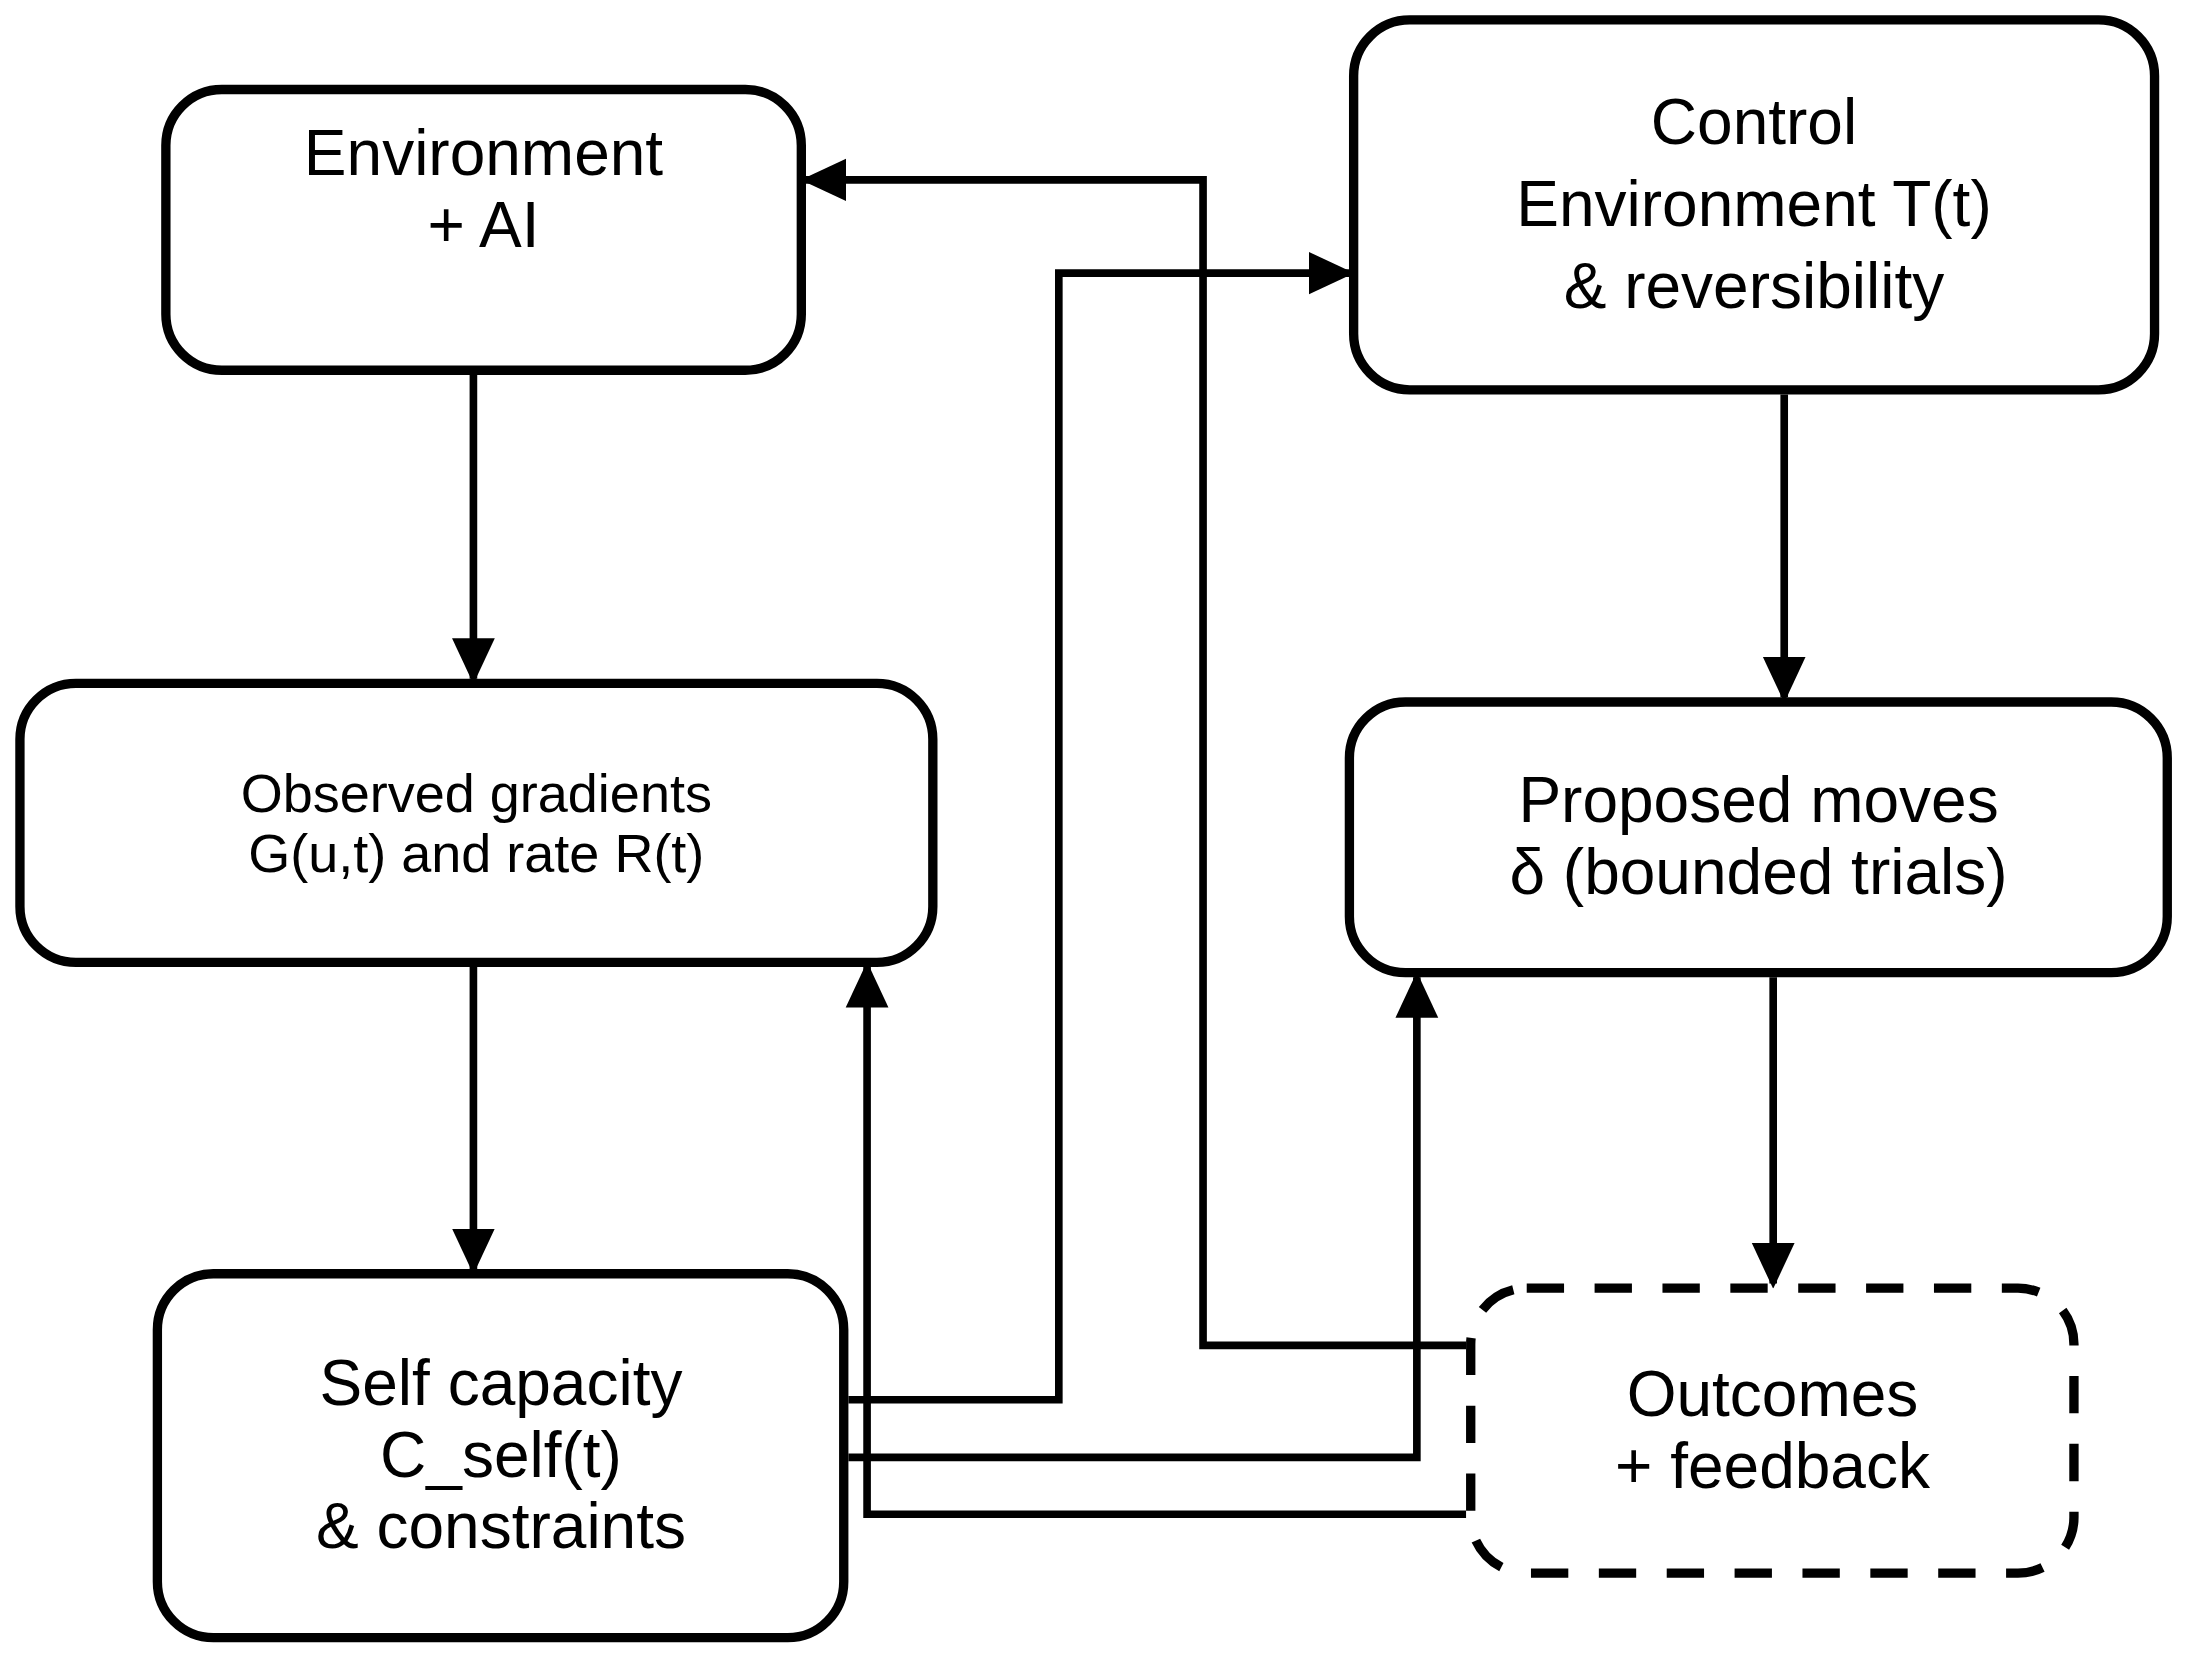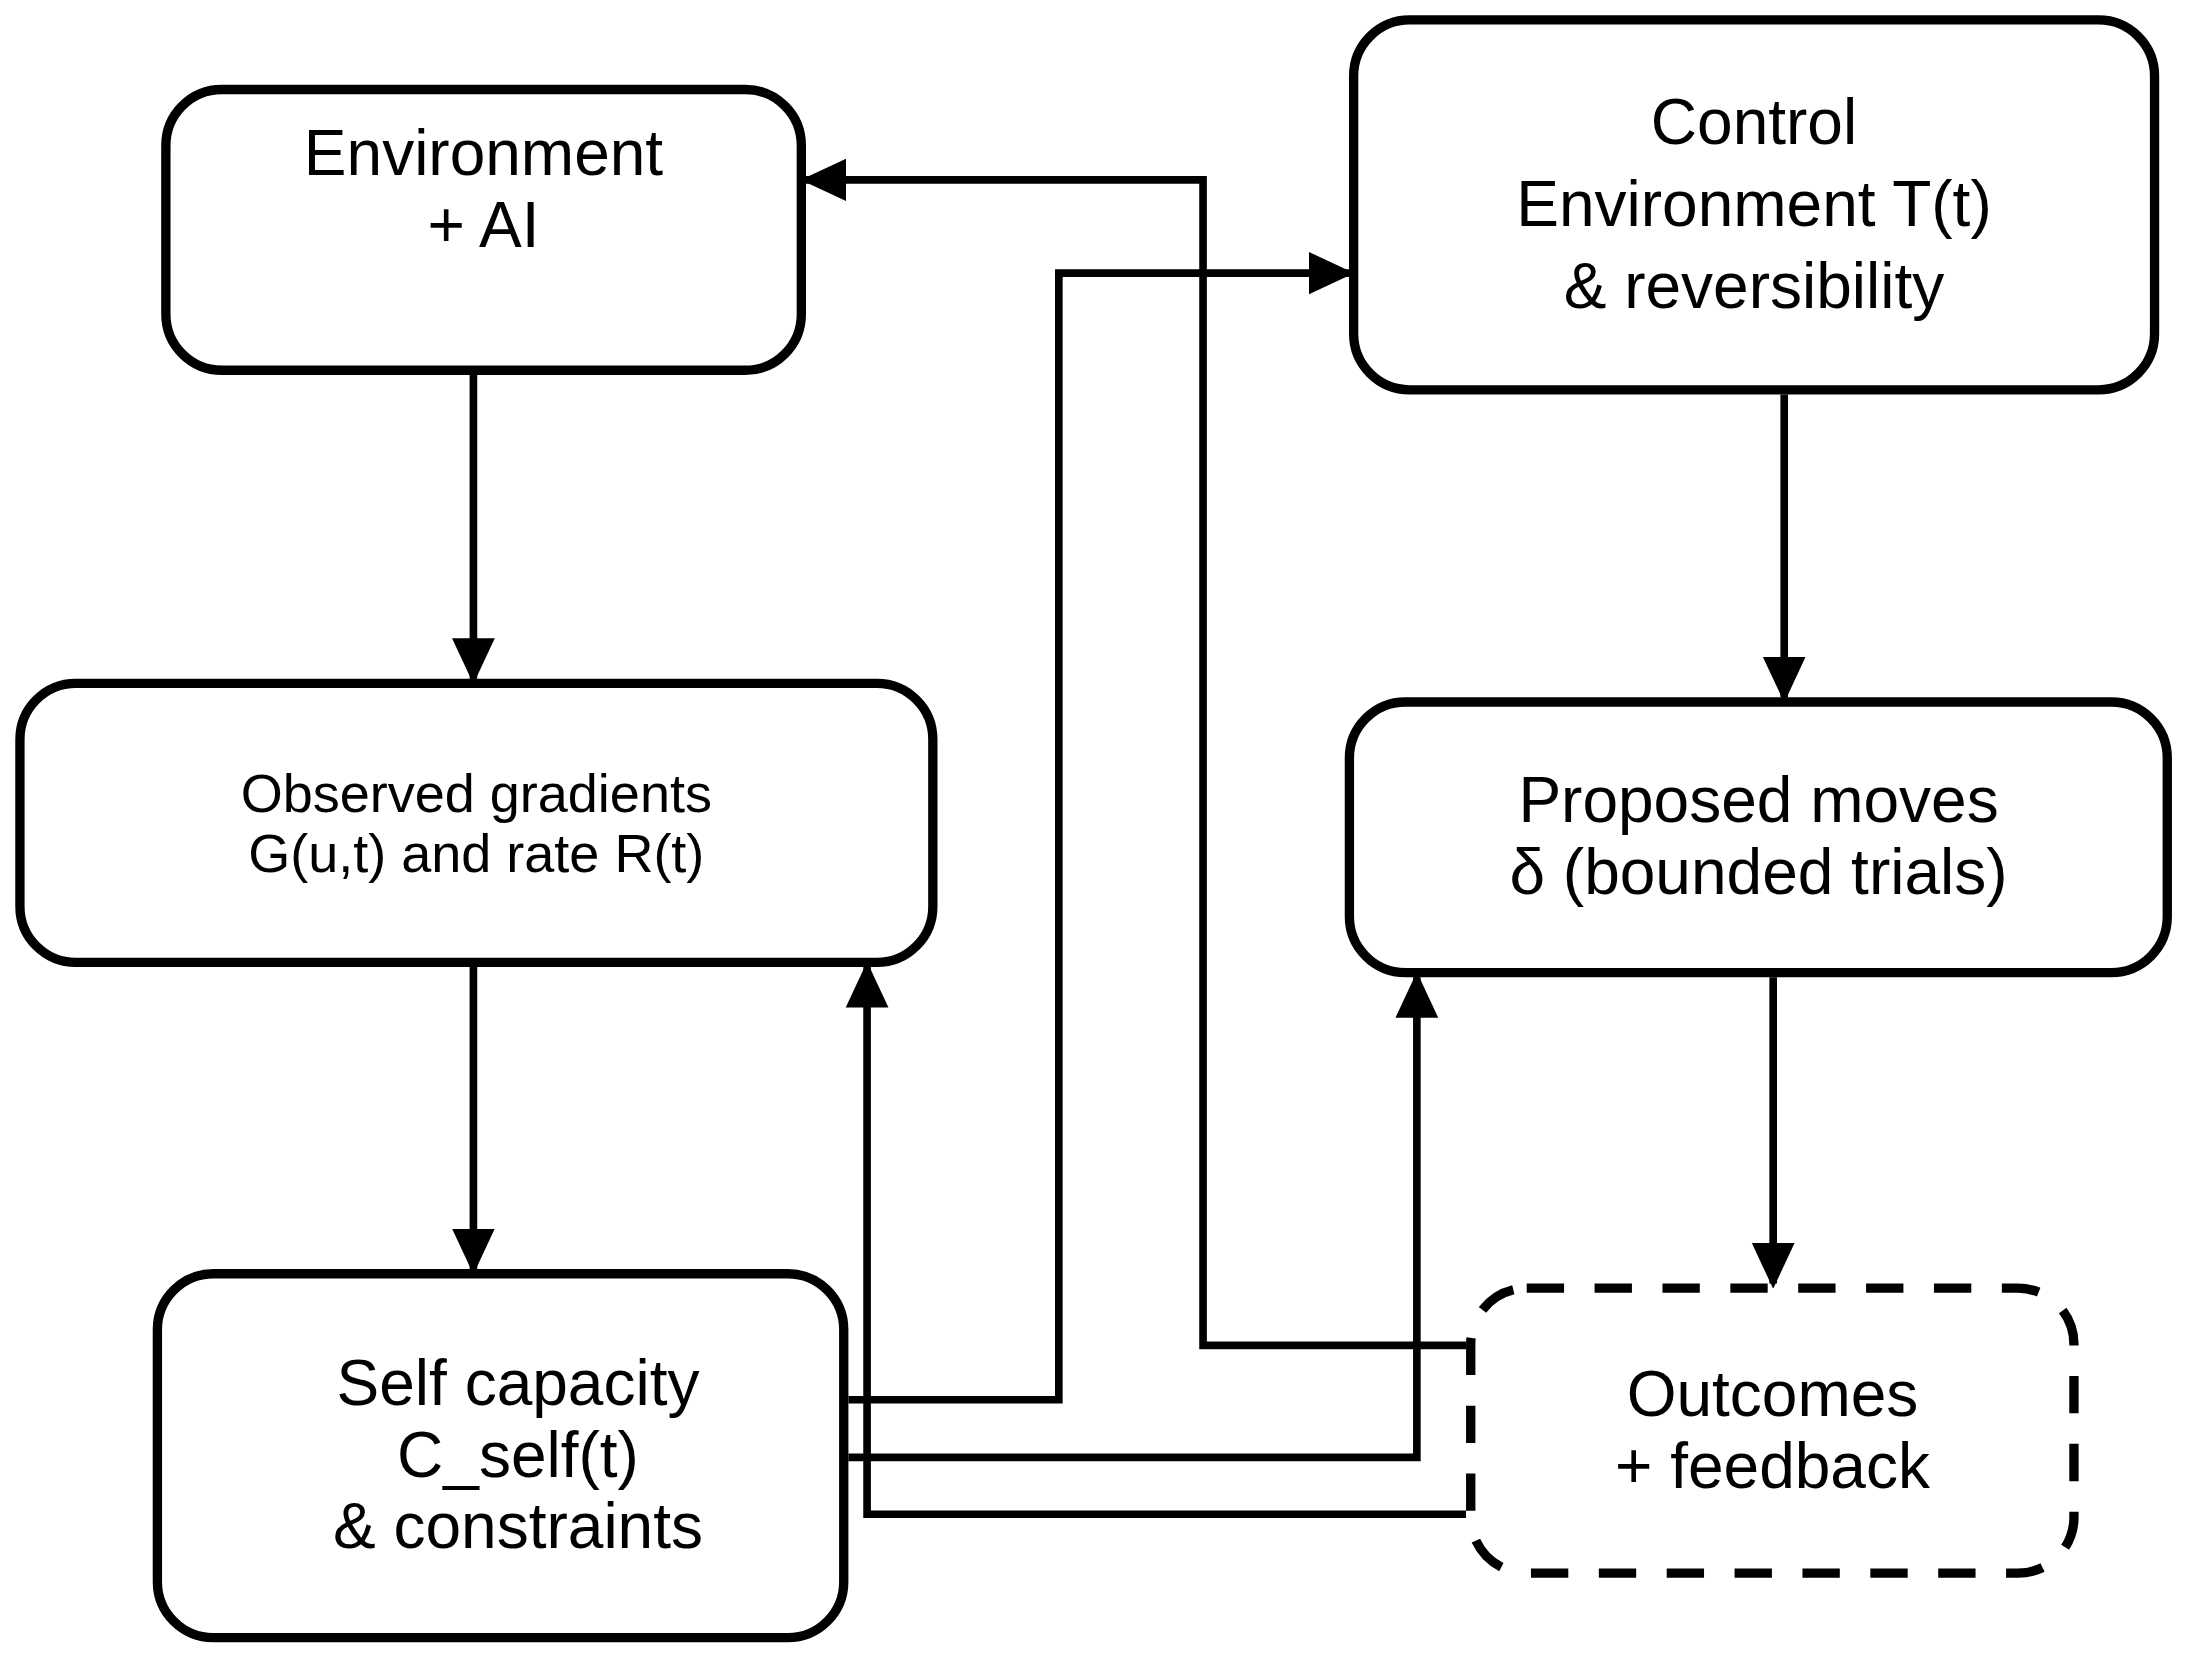--- a/index.html
+++ b/index.html
@@ -61,17 +61,17 @@
         <rect x="1590.5" y="827.5" width="964" height="319" rx="66" ry="66" fill="#ffffff" stroke="#000000" stroke-width="11"></rect>
         <rect x="185.5" y="1501.5" width="809" height="429" rx="66" ry="66" fill="#ffffff" stroke="#000000" stroke-width="11"></rect>
         <rect x="1733.5" y="1518.5" width="711" height="336" rx="66" ry="66" fill="#ffffff" stroke="#000000" stroke-width="11" stroke-dasharray="44 36"></rect>
       </g>
   </svg>
   <div id="labels-layer">
       <div class="node-label" style="left: 161px; top: 85px; width: 645px; height: 210px; font-size: 64px; color: rgb(0, 0, 0);"><span class="ln">Environment</span><span class="ln">+ AI</span></div>
       <div class="node-label" style="left: 1349px; top: 15.3px; width: 810px; height: 379px; font-size: 64px; color: rgb(0, 0, 0); gap: 10px;"><span class="ln">Control</span><span class="ln">Environment T(t)</span><span class="ln">&amp; reversibility</span></div>
       <div class="node-label" style="left: 15.3px; top: 679px; width: 922px; height: 288px; font-size: 54px; color: rgb(0, 0, 0);"><span class="ln">Observed gradients</span><span class="ln">G(u,t) and rate R(t)</span></div>
       <div class="node-label" style="left: 1345px; top: 697px; width: 827px; height: 280px; font-size: 64px; color: rgb(0, 0, 0);"><span class="ln">Proposed moves</span><span class="ln">δ (bounded trials)</span></div>
-      <div class="node-label" style="left: 153px; top: 1269px; width: 696px; height: 373px; font-size: 64px; color: rgb(0, 0, 0); padding-left: 17px;"><span class="ln">Self capacity</span><span class="ln">C_self(t)</span><span class="ln">&amp; constraints</span></div>
+      <div class="node-label" style="left: 153px; top: 1269px; width: 696px; height: 373px; font-size: 64px; color: rgb(0, 0, 0);"><span class="ln">Self capacity</span><span class="ln">C_self(t)</span><span class="ln">&amp; constraints</span></div>
       <div class="node-label" style="left: 1466px; top: 1284px; width: 613px; height: 294px; font-size: 64px; color: rgb(0, 0, 0); text-align: right;"><span class="ln">Outcomes</span><span class="ln">+ feedback</span></div>
     </div>
 </div>
 
 
 </body></html>

